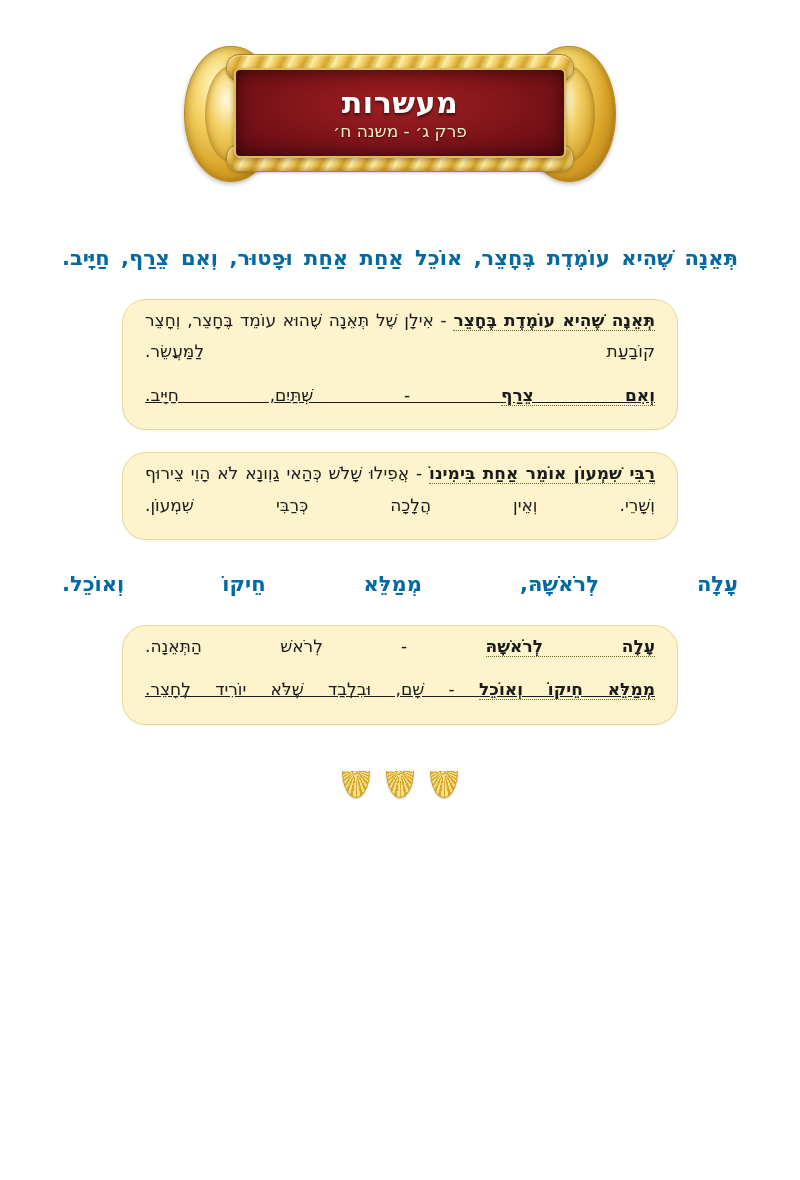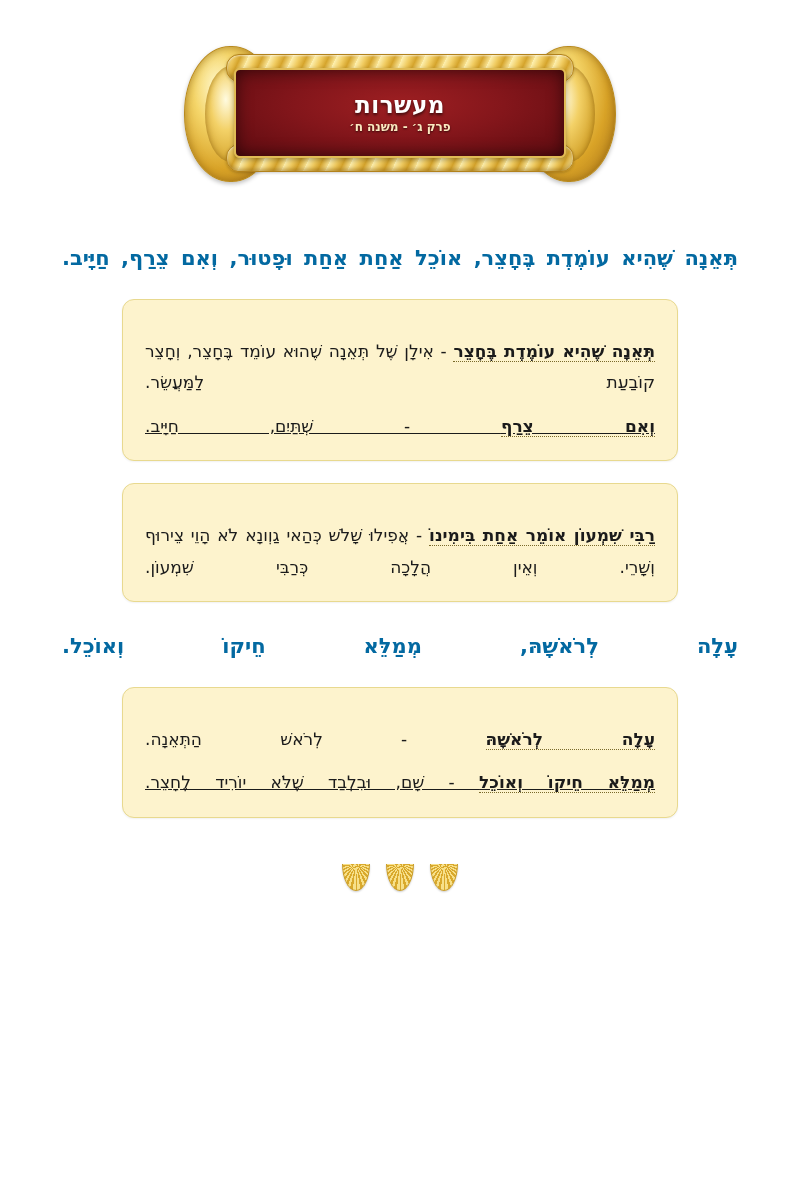--- a/index.html
+++ b/index.html
@@ -84,29 +84,29 @@
     background: radial-gradient(ellipse at 50% 40%, #9e1f22 0%, #84161b 45%, #5d0b10 100%);
     border: 2px solid #e0bb55;
     box-shadow: inset 0 0 16px rgba(0,0,0,.55), 0 2px 5px rgba(0,0,0,.3);
     display: flex;
     flex-direction: column;
     align-items: center;
     justify-content: center;
     color: #ffffff;
   }
   .banner-title {
-    font-size: 23px;
+    font-size: 30px;
     font-weight: bold;
     letter-spacing: .5px;
     text-shadow: 0 2px 3px rgba(0,0,0,.6);
     line-height: 1.2;
   }
   .banner-sub {
-    font-size: 12px;
-    font-weight: bold;
+    font-size: 17px;
+    font-weight: normal;
     color: #fbe9c0;
     text-shadow: 0 1px 2px rgba(0,0,0,.6);
   }
 
   
   .content {
     padding: 30px 52px 0 52px;
   }
   .mishnah {
     font-size: 21px;
@@ -116,22 +116,22 @@
     text-align: justify;
     text-align-last: justify;
     margin: 26px 10px 0 10px;
   }
   .mishnah.first { margin-top: 22px; }
 
   .commentary {
     margin: 22px 70px 0 70px;
     background: #fdf3cd;
     border: 1px solid #e8d98f;
-    border-radius: 12px;
-    padding: 36px 22px 18px 22px;
+    border-radius: 24px;
+    padding: 5px 22px 18px 22px;
     box-shadow: 0 1px 2px rgba(0,0,0,.06);
   }
   .commentary p {
     margin: 0;
     font-size: 17px;
     line-height: 1.85;
     color: #1b1b1b;
     text-align: justify;
     text-align-last: justify;
   }

